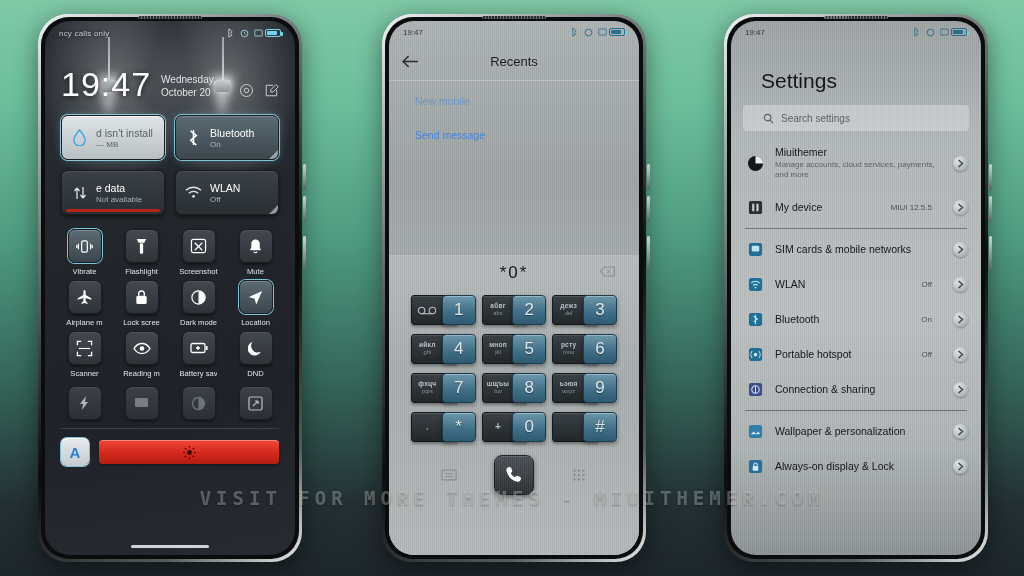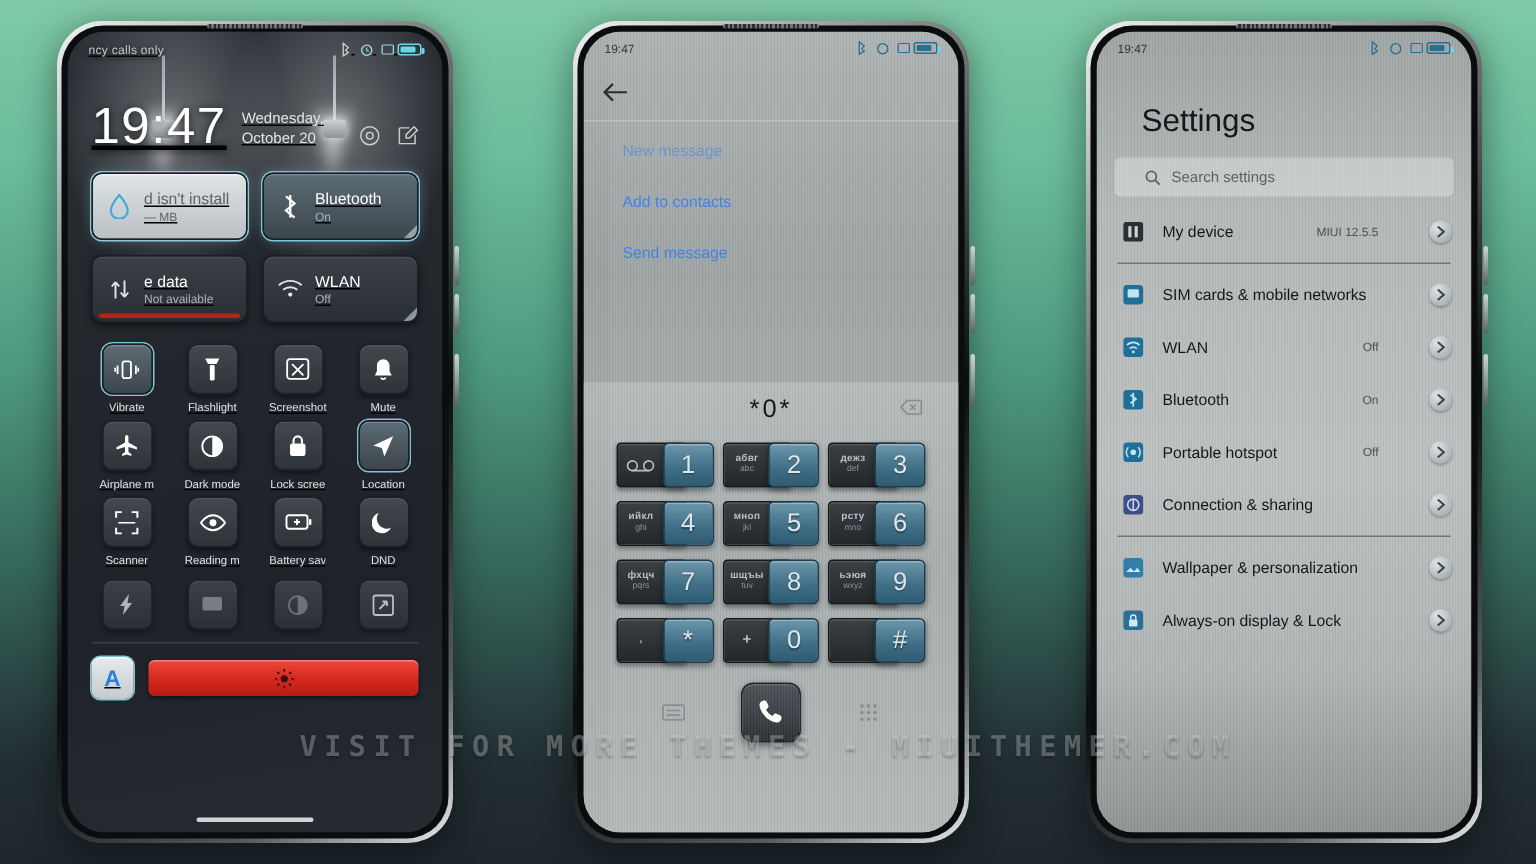--- a/index.html
+++ b/index.html
@@ -11,21 +11,21 @@
   }
 
   
   .phone { position:absolute; border-radius:30px; background:linear-gradient(140deg,#f2f4f4,#9fa6a6 18%,#3a3f40 45%,#0b0d0e 60%,#555b5c 85%,#e8ecec); padding:3px; box-shadow:0 6px 24px rgba(0,0,0,.45); }
   .phone-inner { width:100%; height:100%; border-radius:28px; background:#0a0c0d; padding:4px; position:relative; }
   .screen { width:100%; height:100%; border-radius:25px; overflow:hidden; position:relative; }
   .earpiece { position:absolute; top:-1px; left:50%; transform:translateX(-50%); width:64px; height:3px; border-radius:2px;
     background:repeating-linear-gradient(90deg,#6d7578 0 1.5px,#2a2f31 1.5px 3px); z-index:30; }
   .btn-side { position:absolute; right:-4px; width:3px; border-radius:2px; background:linear-gradient(180deg,#cfd5d5,#5b6263); }
 
-  #p1 { left:38px;  top:14px;  width:264px; height:548px;text-decoration:underline; }
+  #p1 { left:38px;  top:14px;  width:264px; height:548px; }
   #p2 { left:382px; top:14px;  width:264px; height:548px; }
   #p3 { left:724px; top:14px;  width:264px; height:548px; }
 
   
   .cc {
     width:100%; height:100%;
     background:
       radial-gradient(ellipse 120px 170px at 28% 12%, rgba(255,255,255,.30), rgba(255,255,255,0) 62%),
       radial-gradient(ellipse 120px 170px at 72% 12%, rgba(255,255,255,.30), rgba(255,255,255,0) 62%),
       linear-gradient(170deg,#2b3036 0%, #23272c 35%, #1f2329 70%, #262b31 100%);
@@ -131,21 +131,21 @@
   .st-title { font-size:21px; padding:26px 30px 12px; position:relative; z-index:2; color:#15181a; }
   .st-search { margin:0 12px; height:26px; border-radius:4px; background:rgba(255,255,255,.30);
      display:flex; align-items:center; gap:7px; padding:0 20px; position:relative; z-index:2; }
   .st-search span { font-size:10px; color:#5b6163; }
   .st-list { position:relative; z-index:2; padding:0 0 0 0; margin-top:6px; }
   .st-row { display:flex; align-items:center; gap:11px; padding:9px 13px 9px 16px; position:relative; }
   .st-ic { width:17px;height:17px;flex:0 0 17px; display:flex;align-items:center;justify-content:center; }
   .st-texts { flex:1; min-width:0; }
   .st-lb { font-size:10.5px; color:#15181a; }
   .st-sub { font-size:8px; color:#5d6365; margin-top:2px; line-height:1.3; }
-  .st-val { font-size:8px; color:#4b5153; margin-right:23px; white-space:nowrap; }
+  .st-val { font-size:8px; color:#4b5153; margin-right:10px; white-space:nowrap; }
   .st-arrow { width:15px;height:15px; border-radius:50%; background:radial-gradient(circle at 35% 30%, #dfe4e5, #9aa1a3);
      display:flex;align-items:center;justify-content:center; flex:0 0 15px; box-shadow:0 1px 2px rgba(0,0,0,.3); }
   .st-sep { height:1px; background:rgba(30,34,36,.45); margin:3px 14px; }
 
   
   .wm { position:absolute; left:0; right:0; top:487px; text-align:center; z-index:60;
      font-family:"DejaVu Sans Mono", monospace; font-size:19px; font-weight:bold; letter-spacing:5px;
      color:rgba(235,240,240,.30); text-shadow:0 1px 2px rgba(0,0,0,.25); pointer-events:none; white-space:nowrap; }
 </style>
 </head>
@@ -291,35 +291,35 @@
           <div class="qs">
             <div class="qs-ic">
                 <svg width="17" height="17" viewBox="0 0 18 18">
                   <path d="M9 1c.8 0 1.2.8 1.2 1.7v3.6l6 3.4v1.6l-6-1.8v3.6l2 1.4v1.3L9 14.9l-3.2.9v-1.3l2-1.4V9.5l-6 1.8V9.7l6-3.4V2.7C7.8 1.8 8.2 1 9 1z" fill="#fff"></path>
                 </svg>
               </div>
             <div class="qs-lb">Airplane m</div>
           </div>
           <div class="qs">
             <div class="qs-ic">
+                <svg width="15" height="17" viewBox="0 0 16 18">
+                  <rect x="2.5" y="7" width="11" height="9" rx="1.6" fill="#fff"></rect>
+                  <path d="M5 7V5a3 3 0 016 0v2" fill="none" stroke="#fff" stroke-width="1.5"></path>
+                </svg>
+              </div>
+            <div class="qs-lb">Lock scree</div>
+          </div>
+          <div class="qs">
+            <div class="qs-ic">
                 <svg width="17" height="17" viewBox="0 0 18 18">
                   <circle cx="9" cy="9" r="7" fill="none" stroke="#fff" stroke-width="1.3"></circle>
                   <path d="M9 2a7 7 0 010 14z" fill="#fff"></path>
                 </svg>
               </div>
             <div class="qs-lb">Dark mode</div>
-          </div>
-          <div class="qs">
-            <div class="qs-ic">
-                <svg width="15" height="17" viewBox="0 0 16 18">
-                  <rect x="2.5" y="7" width="11" height="9" rx="1.6" fill="#fff"></rect>
-                  <path d="M5 7V5a3 3 0 016 0v2" fill="none" stroke="#fff" stroke-width="1.5"></path>
-                </svg>
-              </div>
-            <div class="qs-lb">Lock scree</div>
           </div>
           <div class="qs on">
             <div class="qs-ic">
                 <svg width="17" height="17" viewBox="0 0 18 18">
                   <path d="M16 2L2 8.5l6 1.8 1.8 6z" fill="#fff"></path>
                 </svg>
               </div>
             <div class="qs-lb">Location</div>
           </div>
 
@@ -438,25 +438,25 @@
             <span class="batt" style="border-color:#2a6f8c"><span style="background:#2a6f8c"></span></span>
           </div>
         </div>
 
         <div class="dl-head">
           <div class="dl-back">
             <svg width="17" height="13" viewBox="0 0 18 14">
                 <path d="M7 1L1 7l6 6M1 7h16" fill="none" stroke="#2a2e30" stroke-width="1.6"></path>
               </svg>
           </div>
+          <div class="dl-title">Recents</div>
         </div>
 
         <div class="dl-links">
-          <div class="dl-link faded">New message</div>
-          <div class="dl-link">Add to contacts</div>
+          <div class="dl-link faded">New mobile</div>
           <div class="dl-link">Send message</div>
         </div>
 
         <div class="pad">
           <div class="pad-top">
             <div class="pad-num">*0*</div>
             <svg class="pad-del" viewBox="0 0 20 14">
                 <path d="M6 1h13v12H6L1 7z" fill="none" stroke="#51585b" stroke-width="1.5"></path>
                 <path d="M9 4.5l5 5M14 4.5l-5 5" stroke="#51585b" stroke-width="1.3"></path>
               </svg>
@@ -612,20 +612,37 @@
         <div class="st-search">
           <svg width="11" height="11" viewBox="0 0 12 12">
               <circle cx="5" cy="5" r="3.6" fill="none" stroke="#5b6163" stroke-width="1.3"></circle>
               <path d="M7.8 7.8L11 11" stroke="#5b6163" stroke-width="1.3"></path>
             </svg>
           <span>Search settings</span>
         </div>
 
         <div class="st-list">
 
+          <div class="st-row">
+            <div class="st-ic">
+                <svg width="17" height="17" viewBox="0 0 18 18">
+                  <circle cx="9" cy="9" r="8" fill="#141618"></circle>
+                  <path d="M9 1a8 8 0 018 8H9z" fill="#e9eded"></path>
+                </svg>
+              </div>
+            <div class="st-texts">
+              <div class="st-lb">Miuithemer</div>
+              <div class="st-sub">Manage accounts, cloud services, payments, and more</div>
+            </div>
+            <div class="st-arrow">
+                <svg width="7" height="9" viewBox="0 0 7 9">
+                  <path d="M1.5 1l4 3.5-4 3.5" fill="none" stroke="#39474c" stroke-width="1.4"></path>
+                </svg>
+              </div>
+          </div>
 
           <div class="st-row">
             <div class="st-ic">
                 <svg width="15" height="15" viewBox="0 0 16 16">
                   <rect x="1" y="1" width="14" height="14" rx="2" fill="#2b3033"></rect>
                   <rect x="4.5" y="4" width="2.2" height="8" fill="#cfd5d7"></rect>
                   <rect x="9" y="4" width="2.2" height="8" fill="#cfd5d7"></rect>
                 </svg>
               </div>
             <div class="st-texts">

